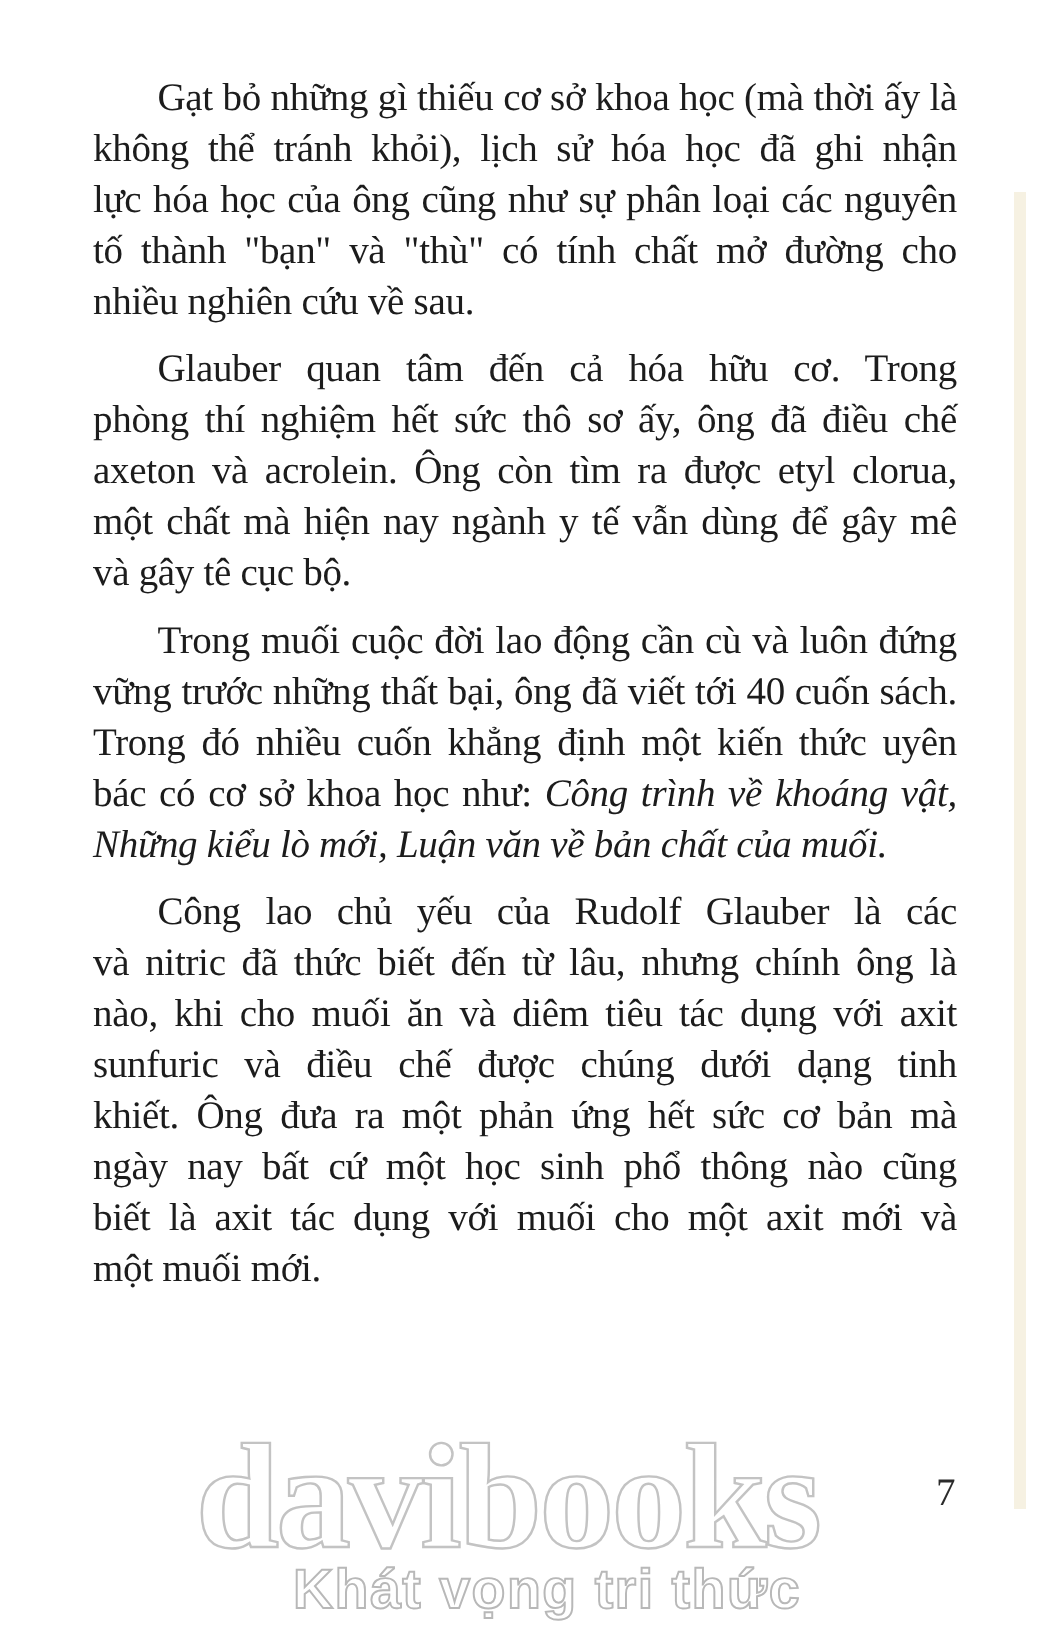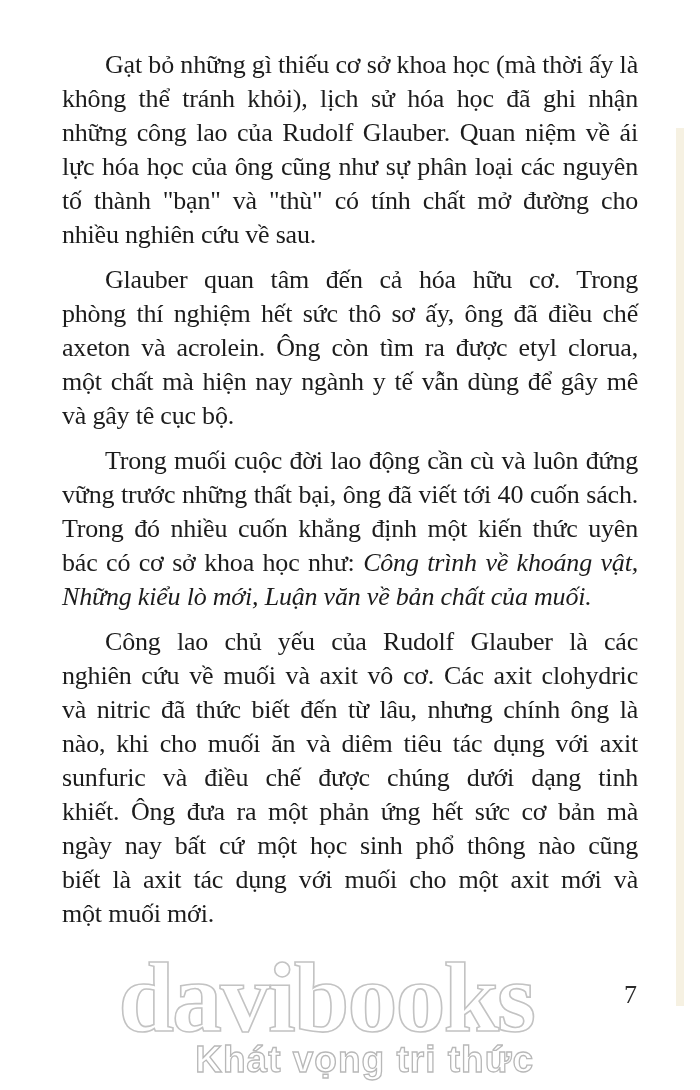--- a/index.html
+++ b/index.html
@@ -50,21 +50,21 @@
     position: absolute;
     left: 624px;
     top: 980px;
     font-size: 26px;
     color: #2b2b2b;
     font-family: "Liberation Serif", serif;
   }
   
   .wm-brand {
     position: absolute;
-    right: 150px;
+    right: 138px;
     top: 948px;
     font-family: "Liberation Serif", serif;
     font-weight: 700;
     font-size: 100px;
     line-height: 1;
     letter-spacing: -2px;
     color: transparent;
     -webkit-text-stroke: 1.6px #c3c3c3;
     text-align: right;
     white-space: nowrap;
@@ -96,42 +96,40 @@
 </style>
 </head>
 <body>
 
 <div class="page">
 
   <div class="text-block" id="paragraphs">
       <p class="para">
         <span class="tl first">Gạt bỏ những gì thiếu cơ sở khoa học (mà thời ấy là</span>
         <span class="tl">không thể tránh khỏi), lịch sử hóa học đã ghi nhận</span>
-        <span class="tl">những công lao của Rudolf Glauber. Quan niệm về ái</span>
         <span class="tl">lực hóa học của ông cũng như sự phân loại các nguyên</span>
         <span class="tl">tố thành "bạn" và "thù" có tính chất mở đường cho</span>
         <span class="tl last">nhiều nghiên cứu về sau.</span>
       </p>
       <p class="para">
         <span class="tl first">Glauber quan tâm đến cả hóa hữu cơ. Trong</span>
         <span class="tl">phòng thí nghiệm hết sức thô sơ ấy, ông đã điều chế</span>
         <span class="tl">axeton và acrolein. Ông còn tìm ra được etyl clorua,</span>
         <span class="tl">một chất mà hiện nay ngành y tế vẫn dùng để gây mê</span>
         <span class="tl last">và gây tê cục bộ.</span>
       </p>
       <p class="para">
         <span class="tl first">Trong muối cuộc đời lao động cần cù và luôn đứng</span>
         <span class="tl">vững trước những thất bại, ông đã viết tới 40 cuốn sách.</span>
         <span class="tl">Trong đó nhiều cuốn khẳng định một kiến thức uyên</span>
         <span class="tl">bác có cơ sở khoa học như: <i>Công trình về khoáng vật,</i></span>
         <span class="tl last"><i>Những kiểu lò mới, Luận văn về bản chất của muối.</i></span>
       </p>
       <p class="para">
         <span class="tl first">Công lao chủ yếu của Rudolf Glauber là các</span>
-        <span class="tl">nghiên cứu về muối và axit vô cơ. Các axit clohydric</span>
         <span class="tl">và nitric đã thức biết đến từ lâu, nhưng chính ông là</span>
         <span class="tl">nào, khi cho muối ăn và diêm tiêu tác dụng với axit</span>
         <span class="tl">sunfuric và điều chế được chúng dưới dạng tinh</span>
         <span class="tl">khiết. Ông đưa ra một phản ứng hết sức cơ bản mà</span>
         <span class="tl">ngày nay bất cứ một học sinh phổ thông nào cũng</span>
         <span class="tl">biết là axit tác dụng với muối cho một axit mới và</span>
         <span class="tl last">một muối mới.</span>
       </p>
     </div>
 

